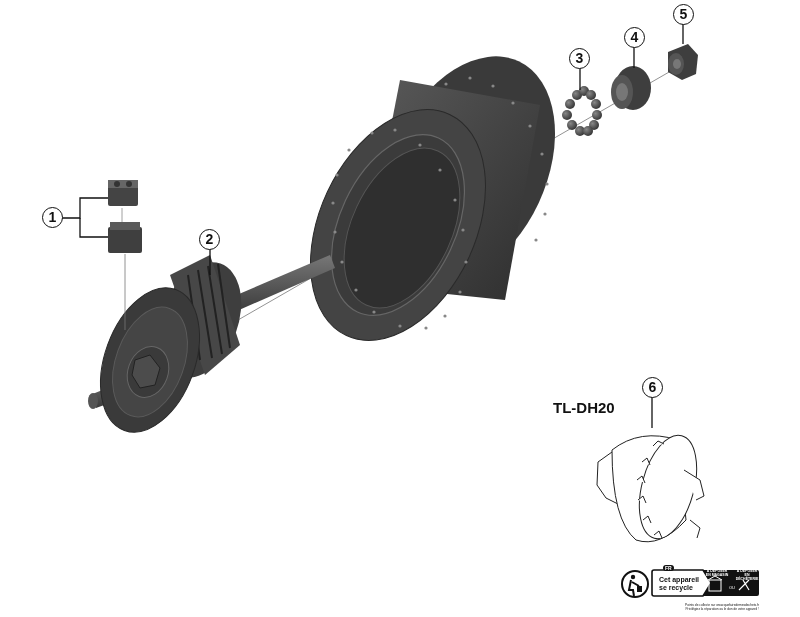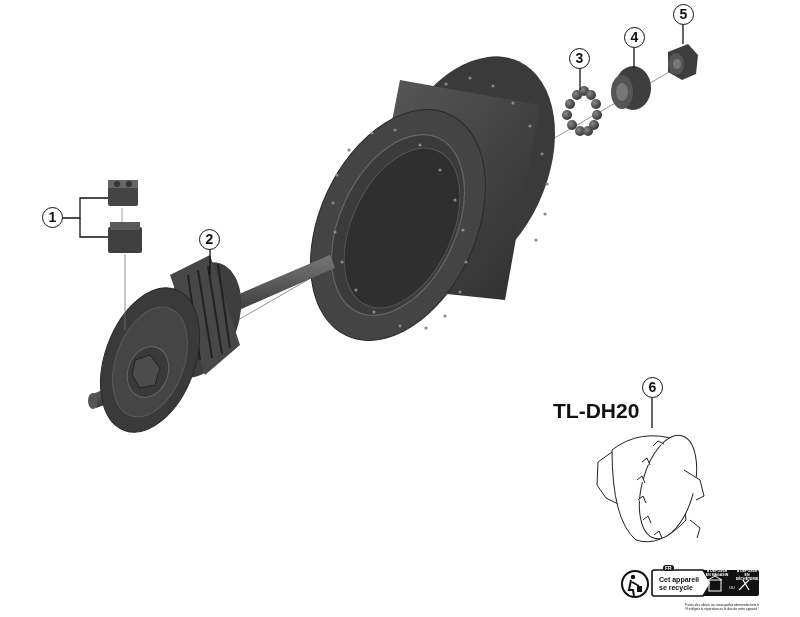--- a/index.html
+++ b/index.html
@@ -1,19 +1,19 @@
 <!DOCTYPE html>
 <html><head>
 <meta charset="utf-8">
 <style>
   html, body { margin:0; padding:0; background:#ffffff; }
   body { width:800px; height:617px; position:relative; overflow:hidden; font-family:"Liberation Sans", sans-serif; }
   #diagram { position:absolute; left:0; top:0; width:800px; height:617px; }
   .callout { position:absolute; width:19px; height:19px; border:1.6px solid #111; border-radius:50%; background:#fff; font-family:"Liberation Sans", sans-serif; font-weight:bold; font-size:14px; line-height:19px; text-align:center; color:#111; }
-  .tool-label { position:absolute; left:553px; top:399px; font-weight:bold; font-size:21px; color:#111; font-family:"Liberation Sans", sans-serif; }
+  .tool-label { position:absolute; left:553px; top:399px; font-weight:bold; font-size:15px; color:#111; font-family:"Liberation Sans", sans-serif; }
   .recycle { position:absolute; left:621px; top:566px; width:138px; height:46px; }
   .rc-title { position:absolute; left:38px; top:10px; font-size:7px; font-weight:bold; color:#111; line-height:8px; width:44px; }
   .rc-fr { position:absolute; left:42px; top:-1px; font-size:5px; color:#fff; background:#111; border-radius:4px; padding:0 2px; font-weight:bold; }
   .rc-col1 { position:absolute; left:84px; top:3px; font-size:3.5px; color:#fff; font-weight:bold; width:24px; text-align:center; line-height:4px; }
   .rc-col2 { position:absolute; left:114px; top:3px; font-size:3.5px; color:#fff; font-weight:bold; width:24px; text-align:center; line-height:4px; }
   .rc-ou { position:absolute; left:108px; top:19px; font-size:4px; color:#fff; }
   .rc-foot { position:absolute; left:38px; top:37px; width:100px; font-size:3.2px; line-height:4px; color:#111; text-align:right; }
 </style>
 </head>
 <body>

